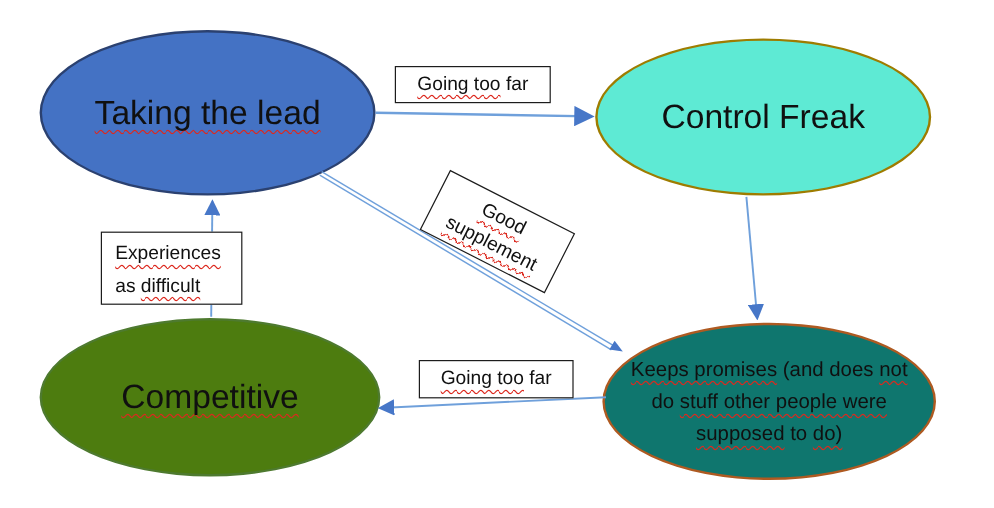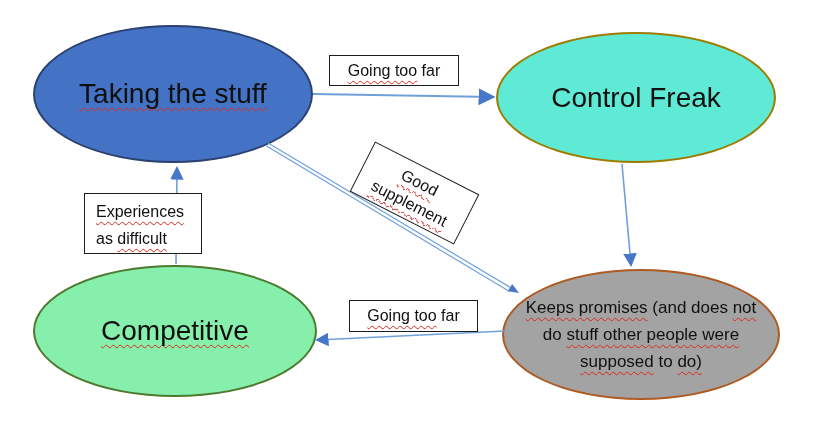--- a/index.html
+++ b/index.html
@@ -27,32 +27,32 @@
     text-decoration-color:#dc281e; text-decoration-thickness:1px;
     text-underline-offset:4px; text-decoration-skip-ink:none;
   }
 </style>
 </head>
 <body>
 
 <div class="canvas">
 
   <div class="node" style="left: 33px; top: 25px; width: 280px; height: 138px; background-color: rgb(68, 114, 196); border-color: rgb(43, 65, 112);">
-    <span class="node-label"><span class="wavy">Taking the stuff</span></span>
+    <span class="node-label"><span class="wavy">Taking the lead</span></span>
   </div>
 
   <div class="node" style="left: 496px; top: 32px; width: 280px; height: 131px; background-color: #5eead4; border-color: rgb(158, 124, 0);">
     <span class="node-label">Control Freak</span>
   </div>
 
-  <div class="node" style="left: 33px; top: 265px; width: 284px; height: 132px; background-color: #86efac; border-color: rgb(78, 122, 47);">
+  <div class="node" style="left: 33px; top: 265px; width: 284px; height: 132px; background-color: #4d7c0f; border-color: rgb(78, 122, 47);">
     <span class="node-label"><span class="wavy">Competitive</span></span>
   </div>
 
-  <div class="node" style="left: 502px; top: 269px; width: 278px; height: 131px; background-color: #a3a3a3; border-color: rgb(174, 90, 33);">
+  <div class="node" style="left: 502px; top: 269px; width: 278px; height: 131px; background-color: #0f766e; border-color: rgb(174, 90, 33);">
     <span class="node-label small"><span class="wavy">Keeps promises</span> (and does <span class="wavy">not</span> do <span class="wavy">stuff other people were supposed</span> to <span class="wavy">do)</span></span>
   </div>
 
   <svg class="connector-layer" width="828" height="423" viewBox="0 0 828 423">
     <defs>
       <marker id="ah" viewBox="0 0 10 10" refX="8.5" refY="5" markerWidth="8.5" markerHeight="8.5" orient="auto">
         <path d="M0,0 L10,5 L0,10 z" fill="#4777C8"></path>
       </marker>
     </defs>
     <line x1="313" y1="94" x2="493" y2="97" stroke-width="2" marker-end="url(#ah)" stroke="#6FA0DB"></line>

